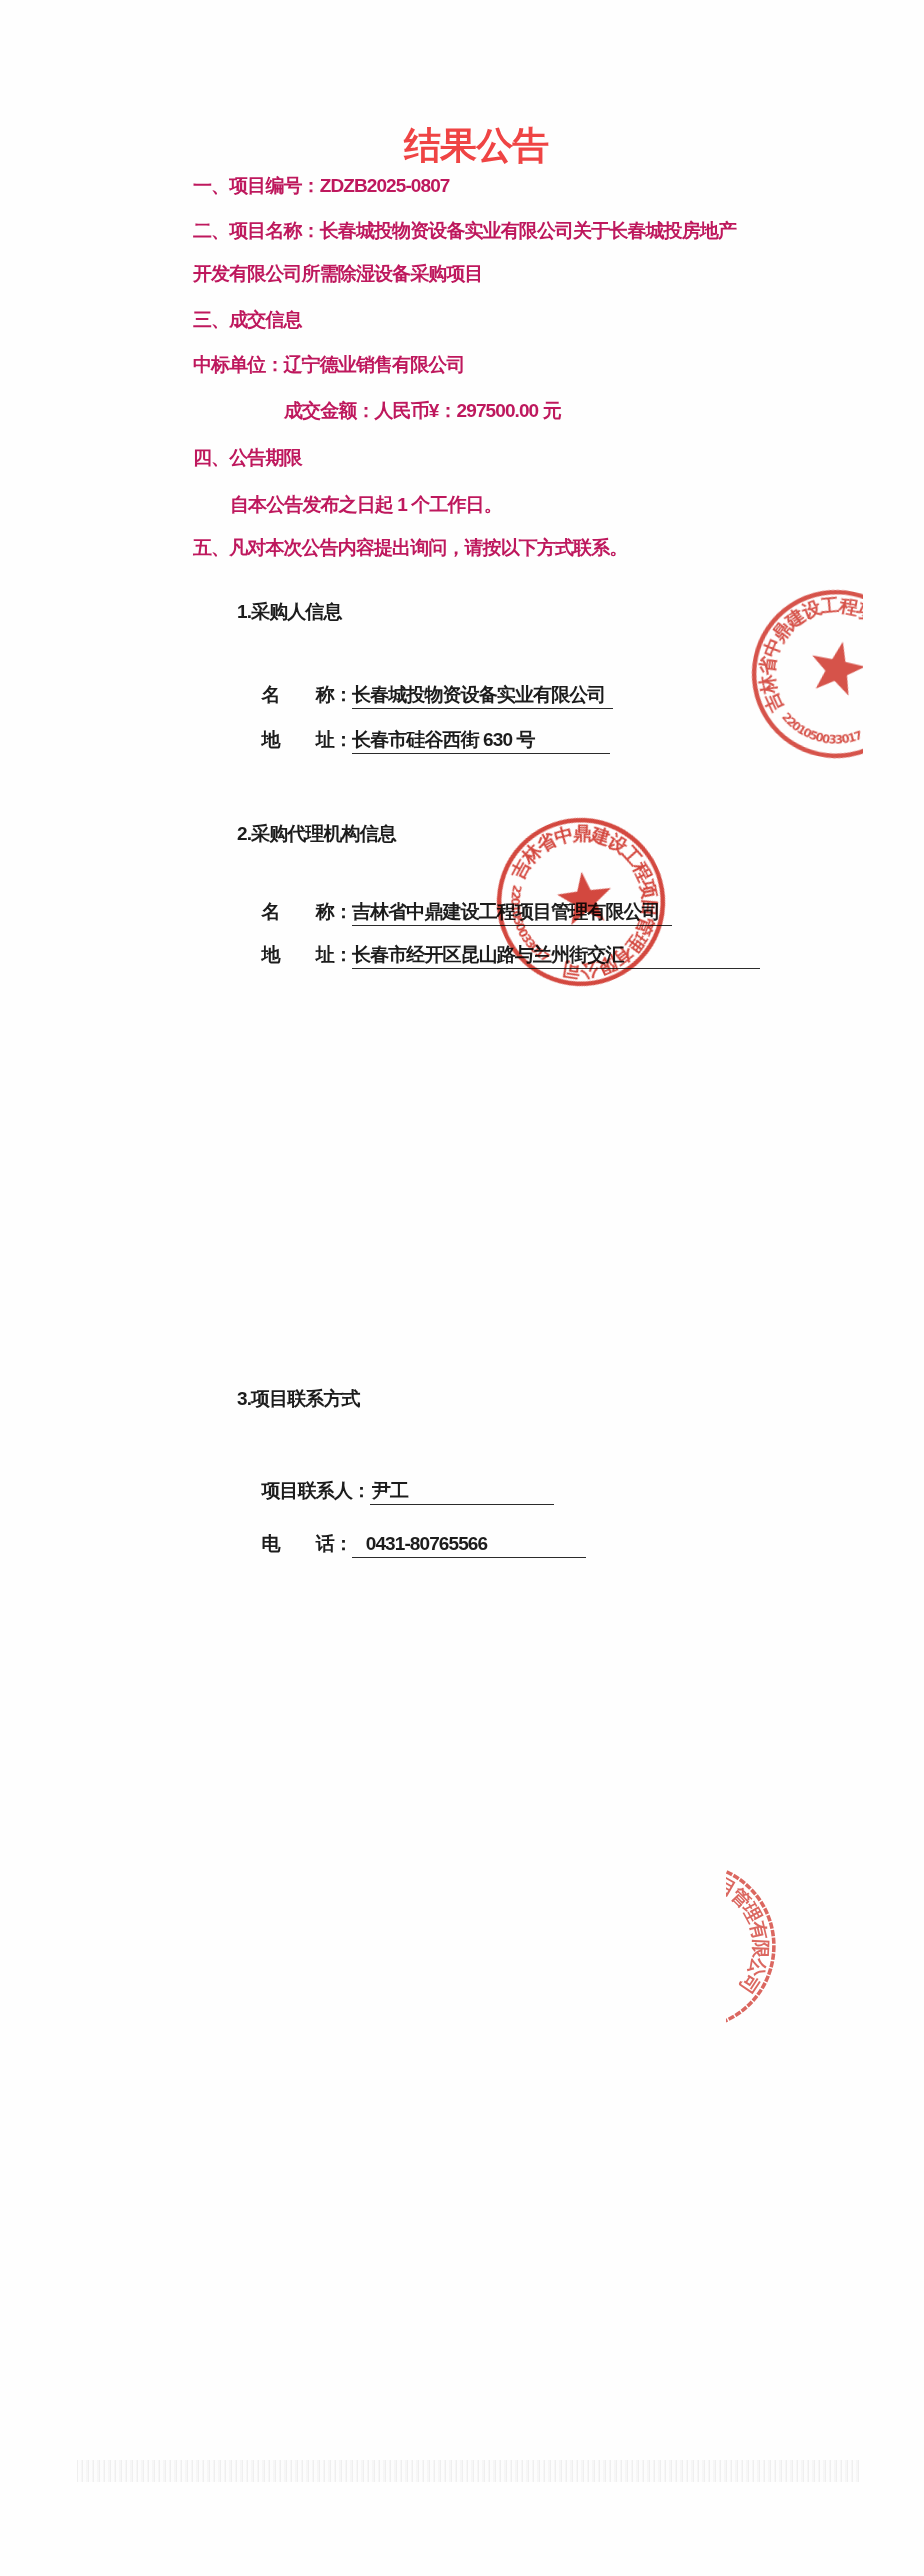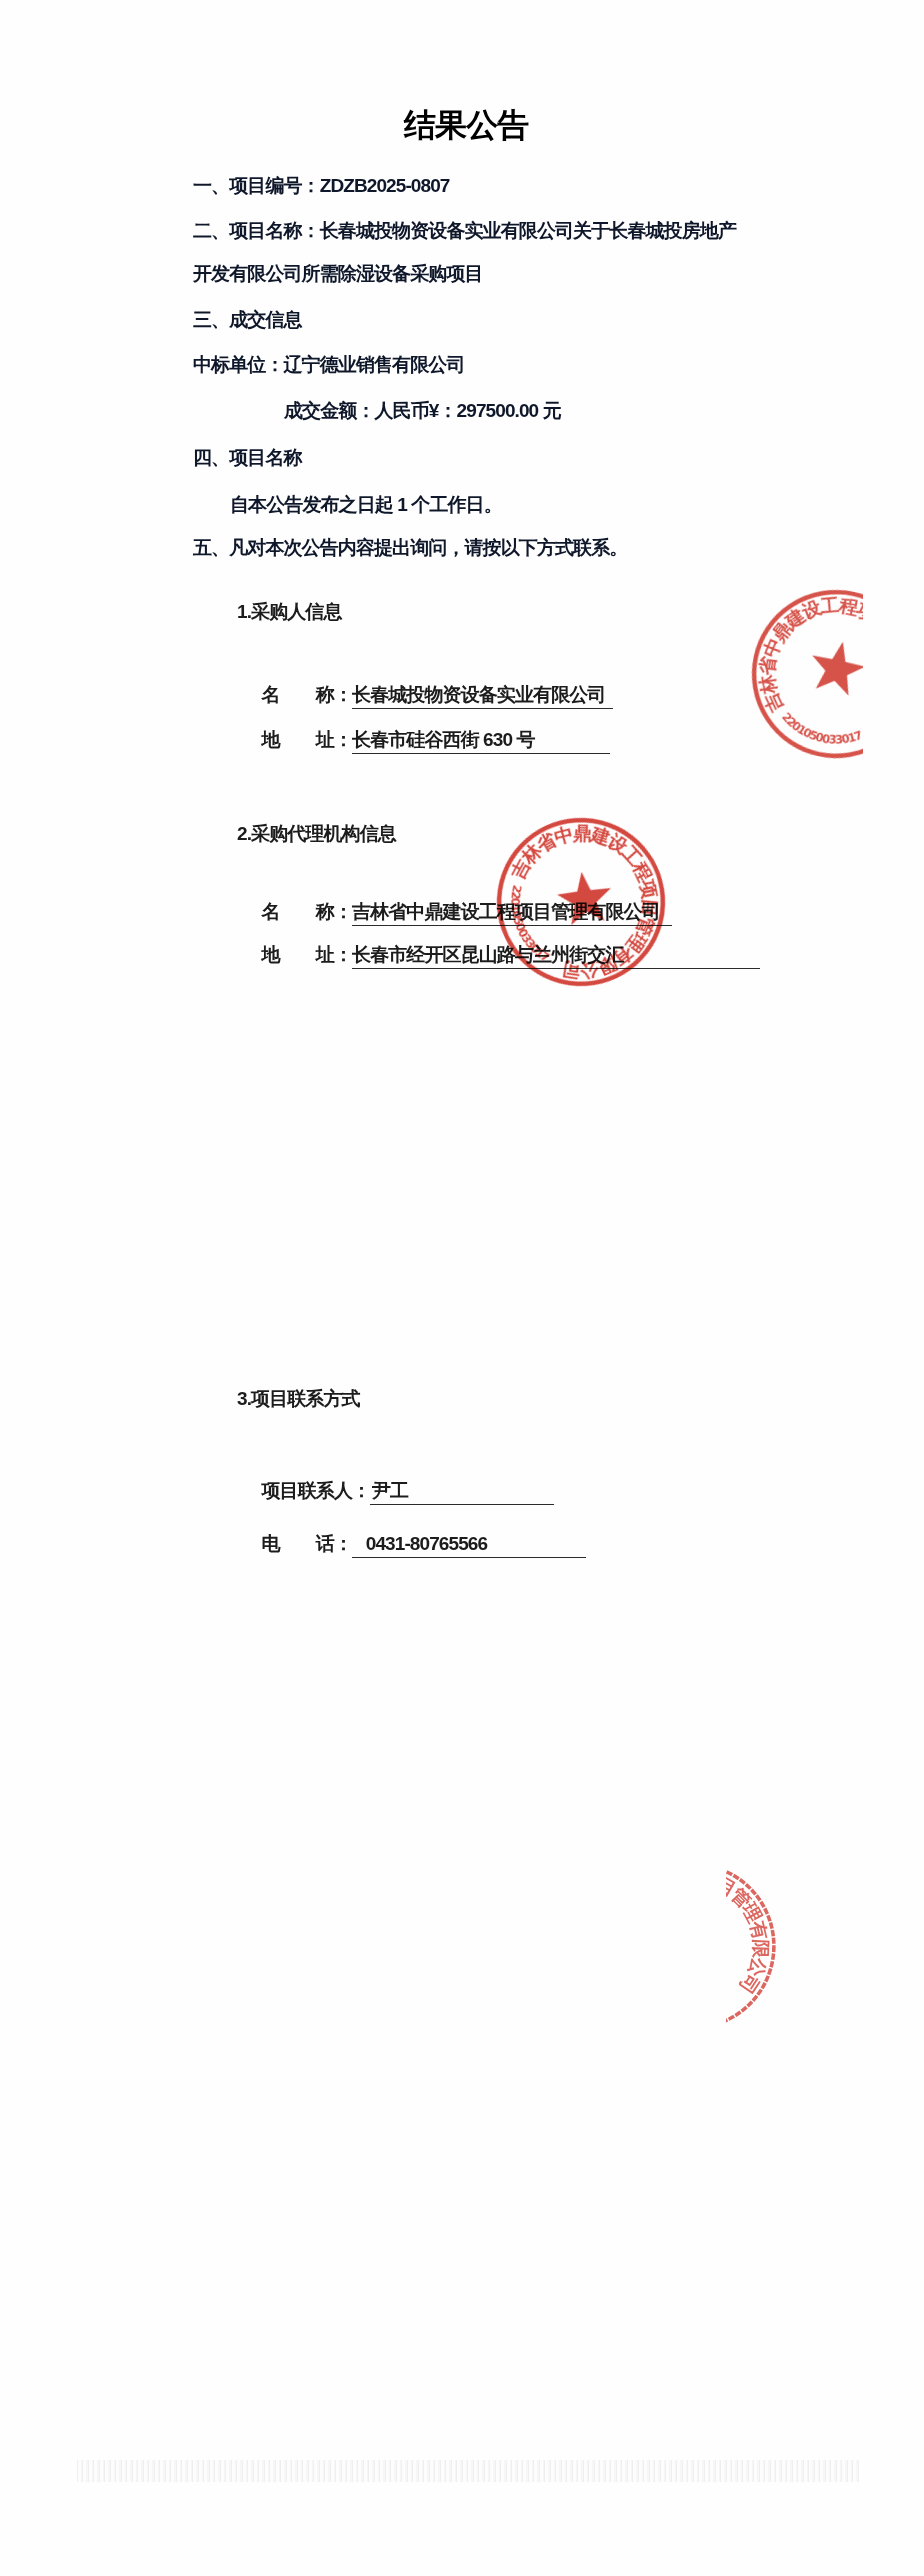--- a/index.html
+++ b/index.html
@@ -1,21 +1,21 @@
 <!DOCTYPE html>
 <html style="font-size:14.6px"><head>
 <meta charset="utf-8">
 <style>
   html,body{margin:0;padding:0;background:#ffffff;}
   .page{position:relative;width:925px;height:2576px;background:#fefefe;overflow:hidden;
         font-family:"Liberation Sans","DejaVu Sans",sans-serif;color:#1c1c1c;}
-  .title{position:absolute;left:404px;top:104px;font-family:"Liberation Serif","DejaVu Serif",serif;
-         font-weight:700;font-size:32px;letter-spacing:-0.9px;color:#000000;white-space:nowrap;}
+  .title{position:absolute;left:404px;top:121px;font-family:"Liberation Serif","DejaVu Serif",serif;
+         font-weight:700;font-size:37px;letter-spacing:-0.9px;color:#ef4444;white-space:nowrap;}
   .ln{position:absolute;font-size:19px;font-weight:600;letter-spacing:-0.9px;line-height:23px;
-      white-space:pre;color:#0f172a;}
+      white-space:pre;color:#be185d;}
   .sec-head{position:absolute;font-size:19px;font-weight:600;letter-spacing:-0.9px;white-space:pre;}
   .row{position:absolute;font-size:19px;font-weight:600;letter-spacing:-0.9px;white-space:pre;}
   .lbl{display:inline-block;vertical-align:top;line-height:23px;font-family:Liberation Serif, serif;}
   .val{display:inline-block;vertical-align:top;line-height:23px;height:25.5px;
        border-bottom:1.8px solid #2b2b2b;box-sizing:border-box;}
   .stamp-wrap{position:absolute;overflow:hidden;pointer-events:none;}
   .stamp{position:absolute;mix-blend-mode:multiply;filter:blur(0.3px);}
   .artifact{position:absolute;left:77px;top:2460px;width:782px;height:22px;opacity:.55;
     background:repeating-linear-gradient(90deg,rgba(120,120,120,.20) 0 0.9px,rgba(205,205,205,.05) 0.9px 3.6px,rgba(150,150,150,.13) 3.6px 5.5px);
     filter:blur(0.5px);}
@@ -26,21 +26,21 @@
 <div class="page">
 
   <div class="title">结果公告</div>
 
   <div class="ln" style="left:193px;top:174px">一、项目编号：ZDZB2025-0807</div>
   <div class="ln" style="left:193px;top:219px">二、项目名称：长春城投物资设备实业有限公司关于长春城投房地产</div>
   <div class="ln" style="left:193px;top:262px">开发有限公司所需除湿设备采购项目</div>
   <div class="ln" style="left:193px;top:308px">三、成交信息</div>
   <div class="ln" style="left:193px;top:353px">中标单位：辽宁德业销售有限公司</div>
   <div class="ln" style="left:284px;top:399px">成交金额：人民币¥：297500.00 元</div>
-  <div class="ln" style="left:193px;top:446px">四、项目名称</div>
+  <div class="ln" style="left:193px;top:446px">四、公告期限</div>
   <div class="ln" style="left:230px;top:493px">自本公告发布之日起 1 个工作日。</div>
   <div class="ln" style="left:193px;top:536px">五、凡对本次公告内容提出询问，请按以下方式联系。</div>
 
   <div class="sec-head" style="left:237px;top:599px">1.采购人信息</div>
   <div class="row" style="left:244px;top:661px">
     <span class="lbl">名　　称：</span><span class="val" style="width:261px">长春城投物资设备实业有限公司</span>
   </div>
   <div class="row" style="left:244px;top:706px">
     <span class="lbl">地　　址：</span><span class="val" style="width:258px">长春市硅谷西街 630 号</span>
   </div>

